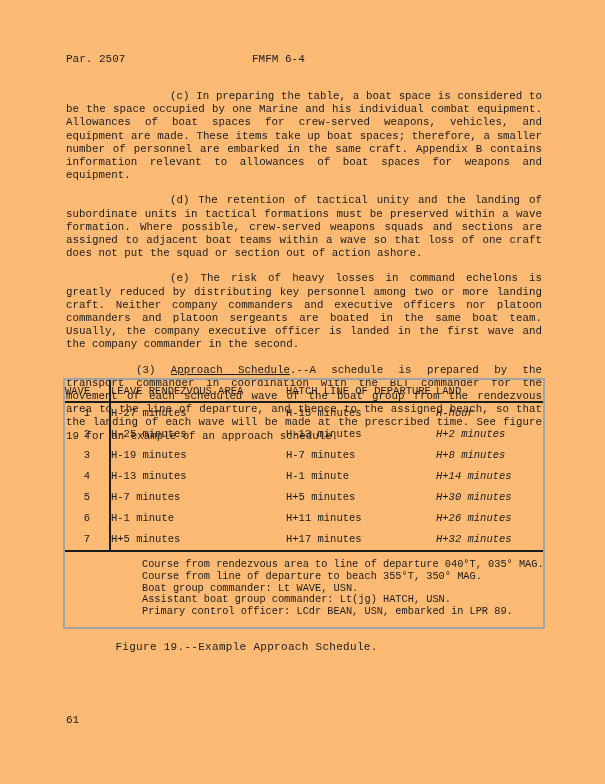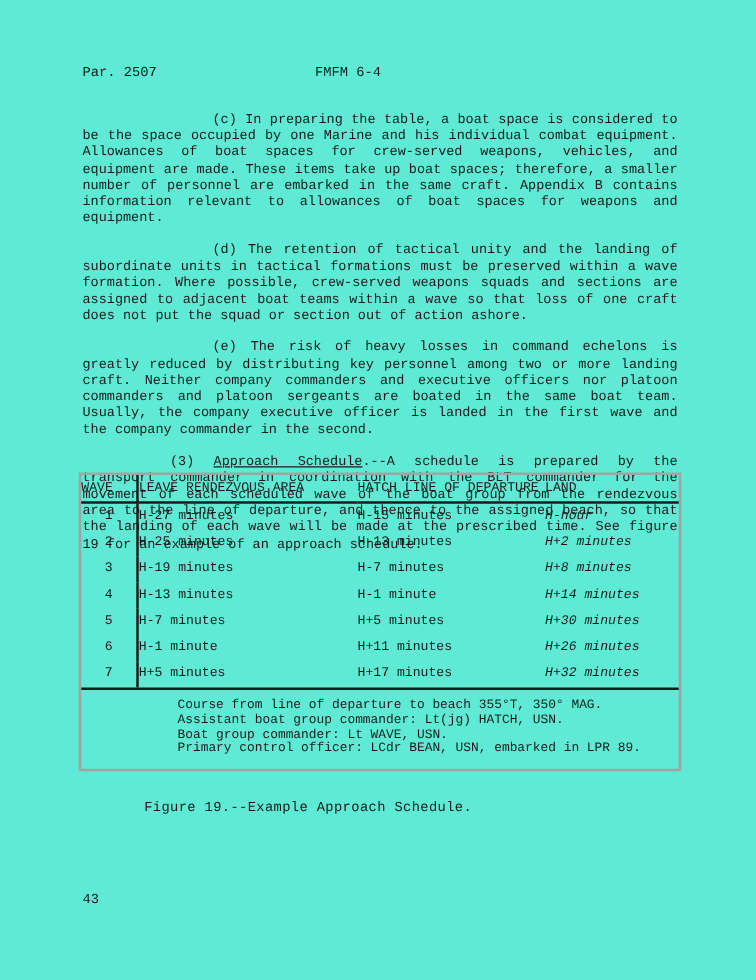--- a/index.html
+++ b/index.html
@@ -1,21 +1,21 @@
 <!DOCTYPE html>
 <html><head>
 <meta charset="utf-8">
 <style>
   html,body { margin:0; padding:0; background:#e8e7e4; }
   .page {
     position: relative;
     width: 605px;
     height: 784px;
     margin: 0 auto;
-    background: #5eead4;
+    background: #fdba74;
     font-family: "Liberation Mono", "DejaVu Sans Mono", monospace;
     color: #1b1b1b;
     overflow: hidden;
   }
   .hdr { position:absolute; top:53px; left:66px; right:60px; font-size:11px; height:14px; }
   .hdr .left { position:absolute; left:0; top:0; }
   .hdr .center { position:absolute; left:186px; top:0; }
 
   .content {
     position:absolute; top:90px; left:66px; width:476px;
@@ -125,24 +125,25 @@
           </tr>
           <tr>
             <td class="c0">7</td>
             <td class="c1">H+5 minutes</td>
             <td class="c2">H+17 minutes</td>
             <td class="c3">H+32 minutes</td>
           </tr>
         </tbody>
     </table>
     <div class="notes">
+        <div class="note-line">Course from rendezvous area to line of departure 040°T, 035° MAG.</div>
         <div class="note-line">Course from line of departure to beach 355°T, 350° MAG.</div>
+        <div class="note-line">Boat group commander:  Lt WAVE, USN.</div>
         <div class="note-line">Assistant boat group commander:  Lt(jg) HATCH, USN.</div>
-        <div class="note-line">Boat group commander:  Lt WAVE, USN.</div>
         <div class="note-line">Primary control officer:  LCdr BEAN, USN, embarked in LPR 89.</div>
       </div>
   </div>
 
   <div class="caption">Figure 19.--Example Approach Schedule.</div>
 
-  <div class="pageno">43</div>
+  <div class="pageno">61</div>
 
 </div>
 
 </body></html>

